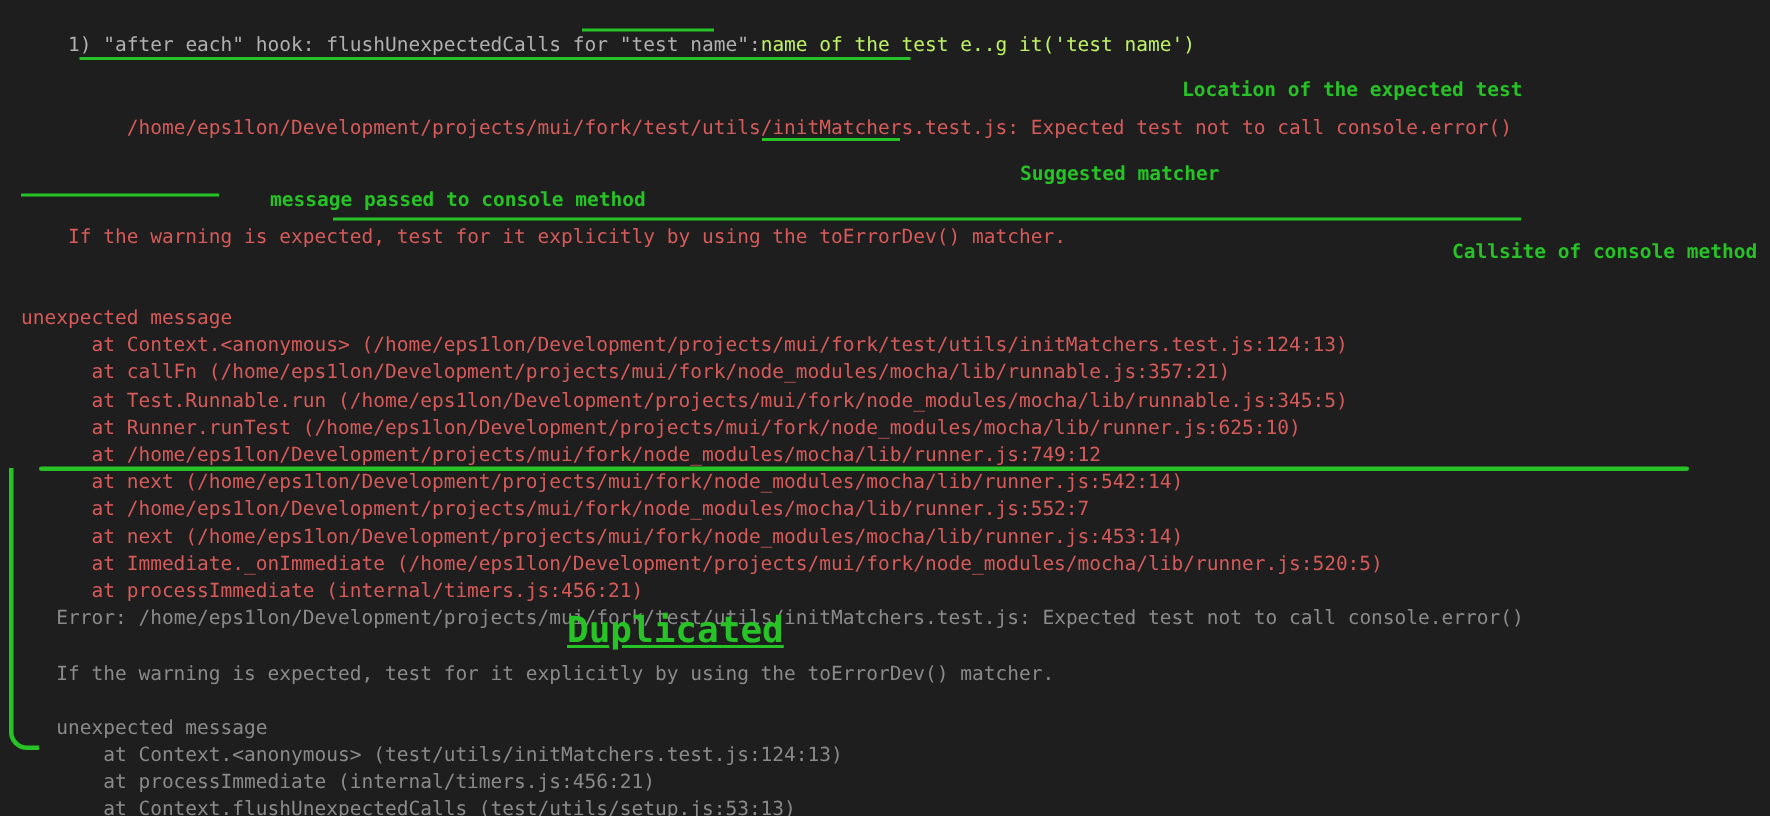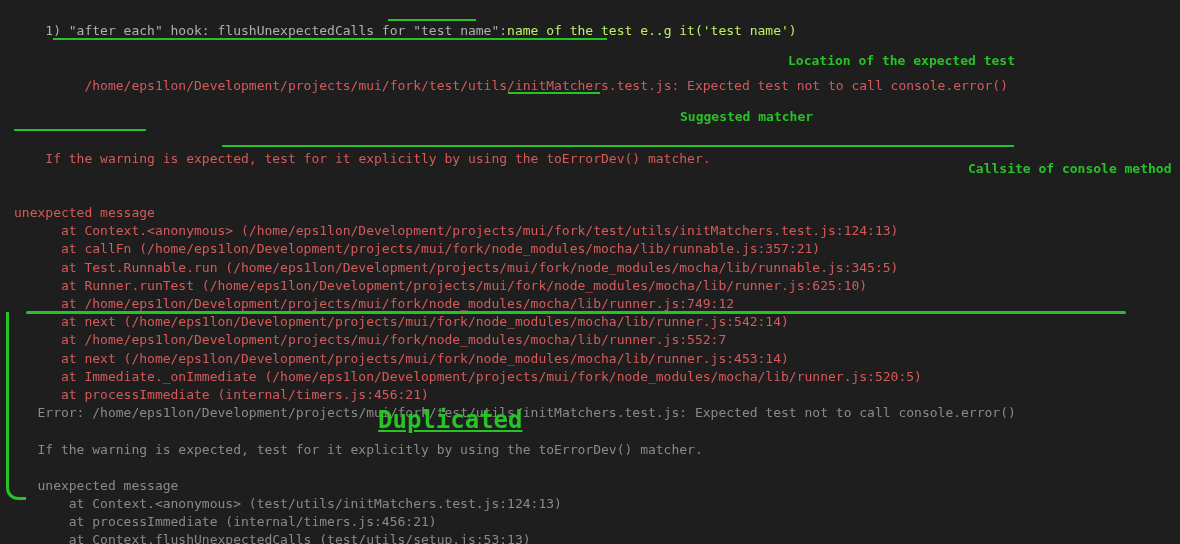--- a/index.html
+++ b/index.html
@@ -87,20 +87,21 @@
   <div class="line darkgray"> </div>
   <div class="line darkgray">   If the warning is expected, test for it explicitly by using the toErrorDev() matcher.</div>
   <div class="line darkgray"> </div>
   <div class="line darkgray">   unexpected message</div>
   <div class="line darkgray">       at Context.&lt;anonymous&gt; (test/utils/initMatchers.test.js:124:13)</div>
   <div class="line darkgray">       at processImmediate (internal/timers.js:456:21)</div>
   <div class="line darkgray">       at Context.flushUnexpectedCalls (test/utils/setup.js:53:13)</div>
 
   <div class="annot" style="left:788px; top:48px;">Location of the expected test</div>
   <div class="annot" style="left:680px; top:88px;margin-top:16px;">Suggested matcher</div>
+  <div class="annot" style="left:180px; top:121px;">message passed to console method</div>
   <div class="annot" style="left:968px; top:156px;">Callsite of console method</div>
   <div class="big-annot" style="left:378px; top:400px;">Duplicated</div>
 
   <div style="position:absolute; left:6px; top:308px; width:20px; height:188px; border-left:3px solid #26c226; border-bottom:3px solid #26c226; border-bottom-left-radius:12px;"></div>
 
   <div class="underline-green" style="left:222px; top:141px; width:792px;"></div>
 
 </div>
 
 </body></html>

